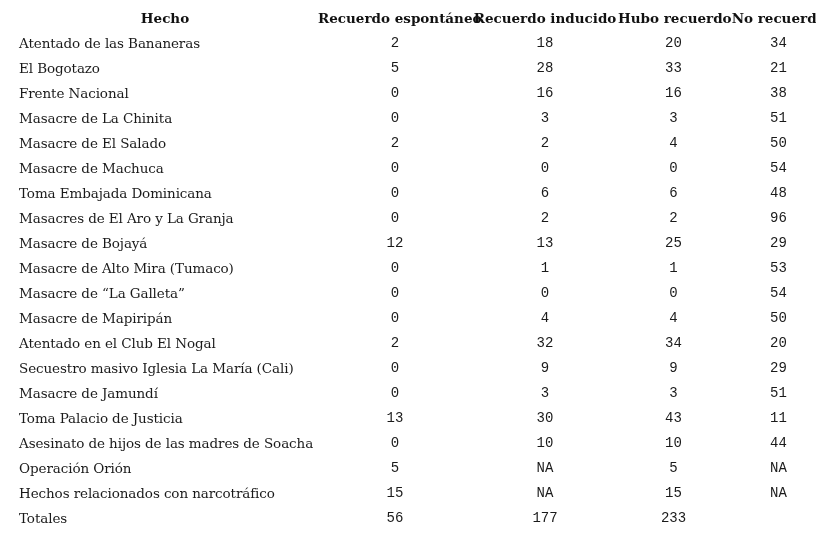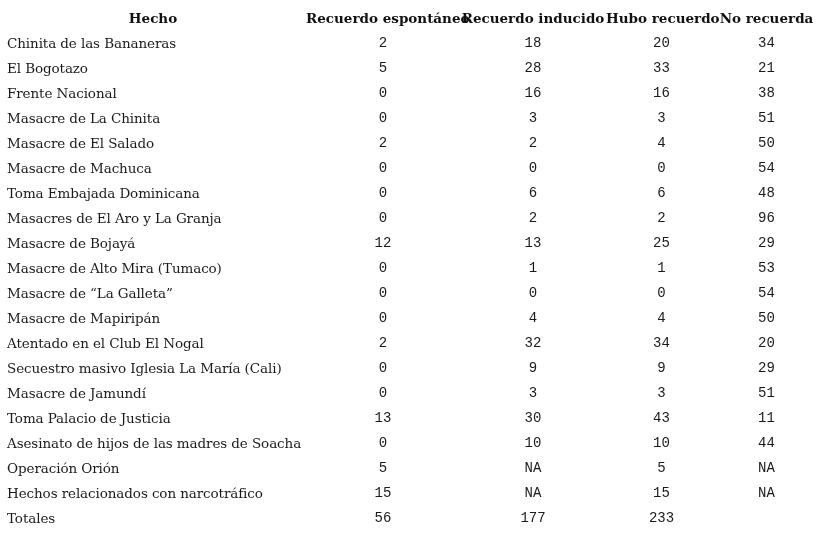--- a/index.html
+++ b/index.html
@@ -12,20 +12,21 @@
       height: 533px;
       overflow: hidden;
       position: relative;
       color: #111111;
     }
     .table-wrap {
       position: absolute;
       left: 0;
       top: 5px;
       width: 804px;
+      padding-left: 12px;
     }
     table {
       border-collapse: collapse;
       table-layout: fixed;
       width: 816px;
     }
     col.c0 { width: 306px; }
     col.c1 { width: 154px; }
     col.c2 { width: 146px; }
     col.c3 { width: 111px; }
@@ -79,21 +80,21 @@
       <tr>
         <th class="first">Hecho</th>
         <th>Recuerdo espontáneo</th>
         <th>Recuerdo inducido</th>
         <th>Hubo recuerdo</th>
         <th>No recuerda</th>
       </tr>
     </thead>
     <tbody id="table-body">
         <tr>
-          <td class="label">Chinita de las Bananeras</td>
+          <td class="label">Atentado de las Bananeras</td>
           <td class="num">2</td>
           <td class="num">18</td>
           <td class="num">20</td>
           <td class="num">34</td>
         </tr>
         <tr>
           <td class="label">El Bogotazo</td>
           <td class="num">5</td>
           <td class="num">28</td>
           <td class="num">33</td>

